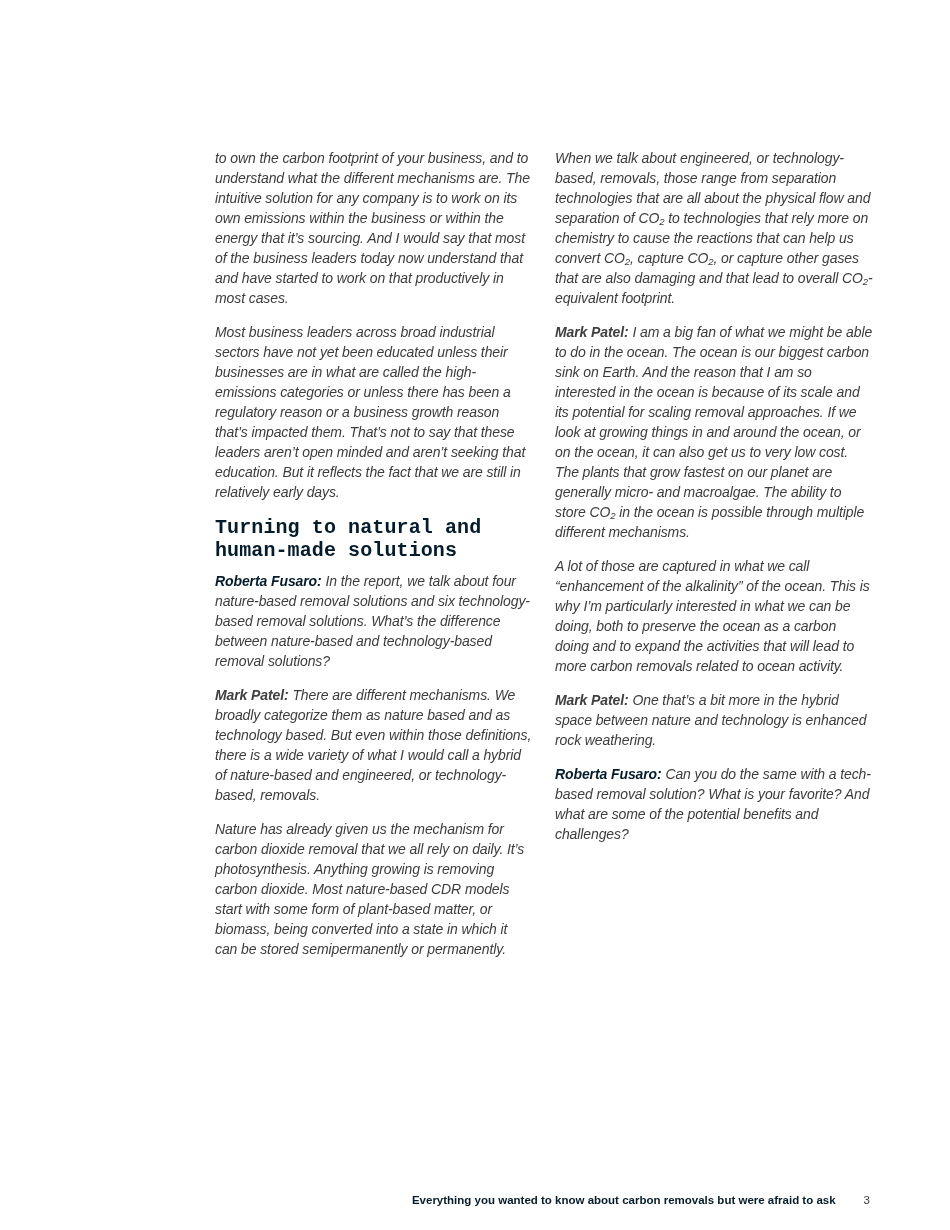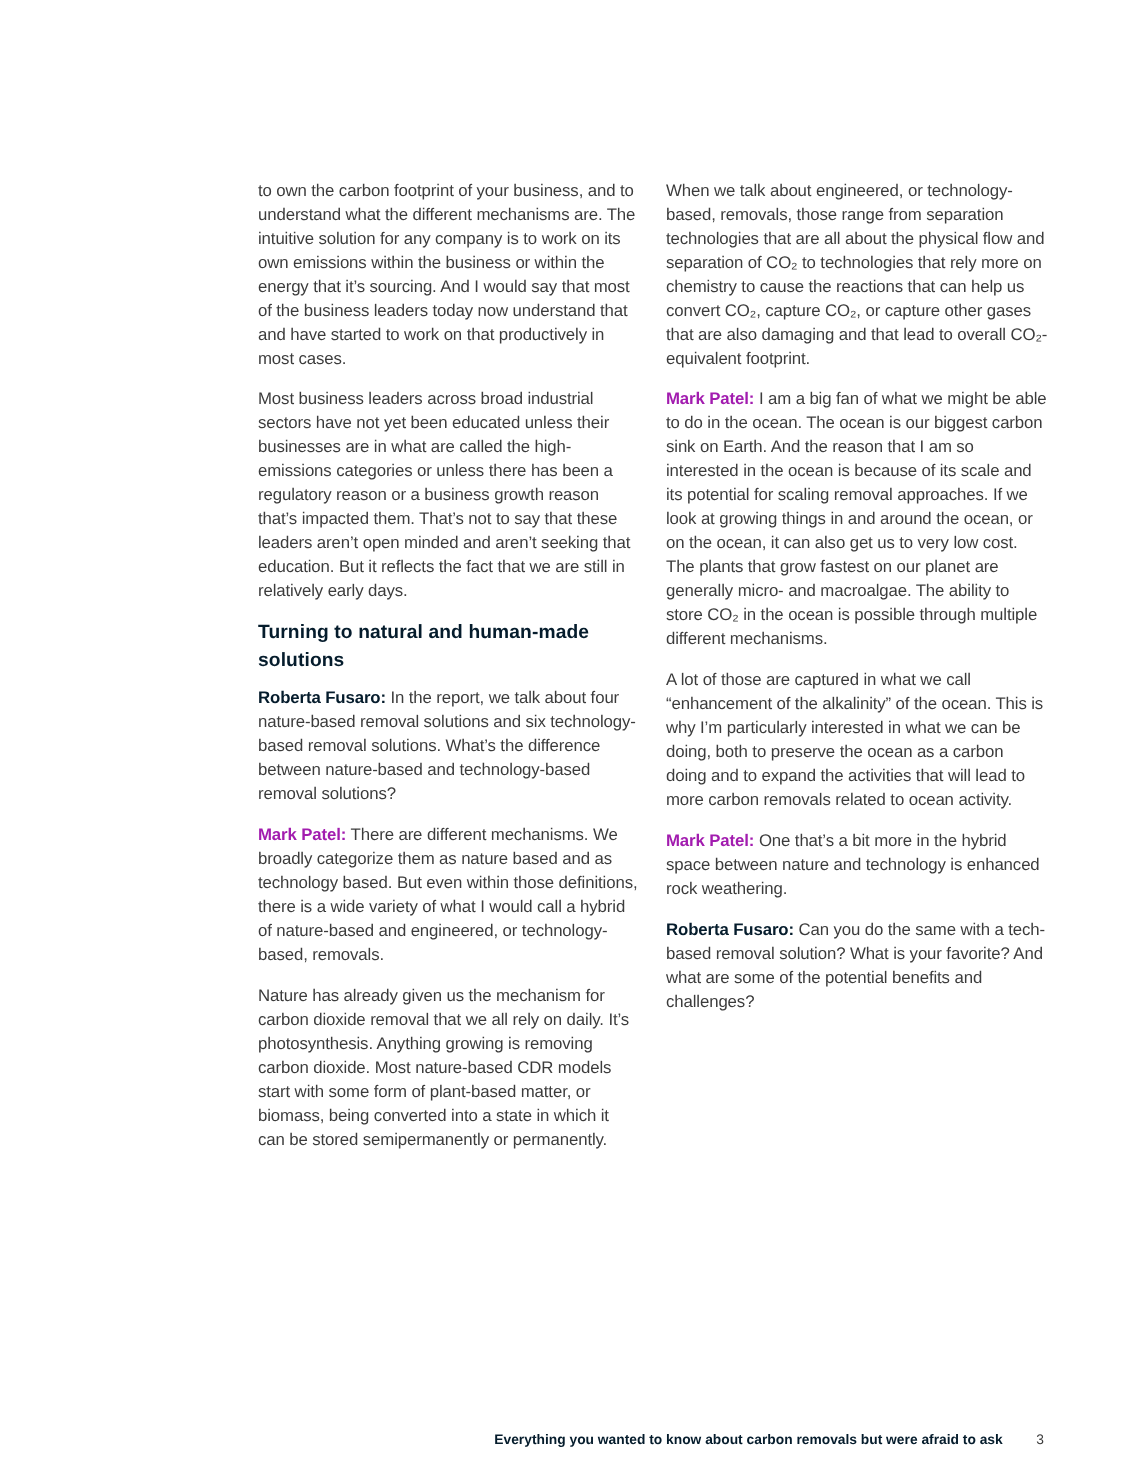--- a/index.html
+++ b/index.html
@@ -18,28 +18,28 @@
     display: flex;
     gap: 22px;
   }
   .col {
     width: 318px;
     font-size: 14px;
     line-height: 20px;
     letter-spacing: -0.1px;
     color: #3c3c3c;
   }
-  .col p { margin: 0 0 14px 0; }
+  .col p { margin: 0 0 14px 0; font-style: italic; }
   .speaker { font-weight: bold; }
   .speaker-navy { color: #051c2c; }
-  .speaker-blue { color: #a21caf; }
+  .speaker-blue { color: #404040; }
   h2.section-heading {
-    font-family: Liberation Sans, sans-serif;
+    font-family: Liberation Mono, monospace;
     font-weight: bold;
-    font-size: 16px;
+    font-size: 20px;
     line-height: 23px;
     letter-spacing: 0.1px;
     color: #051c2c;
     margin: 6px 0 9px 0;
   }
   .footer {
     position: absolute;
     top: 1193px;
     right: 80px;
     display: flex;

